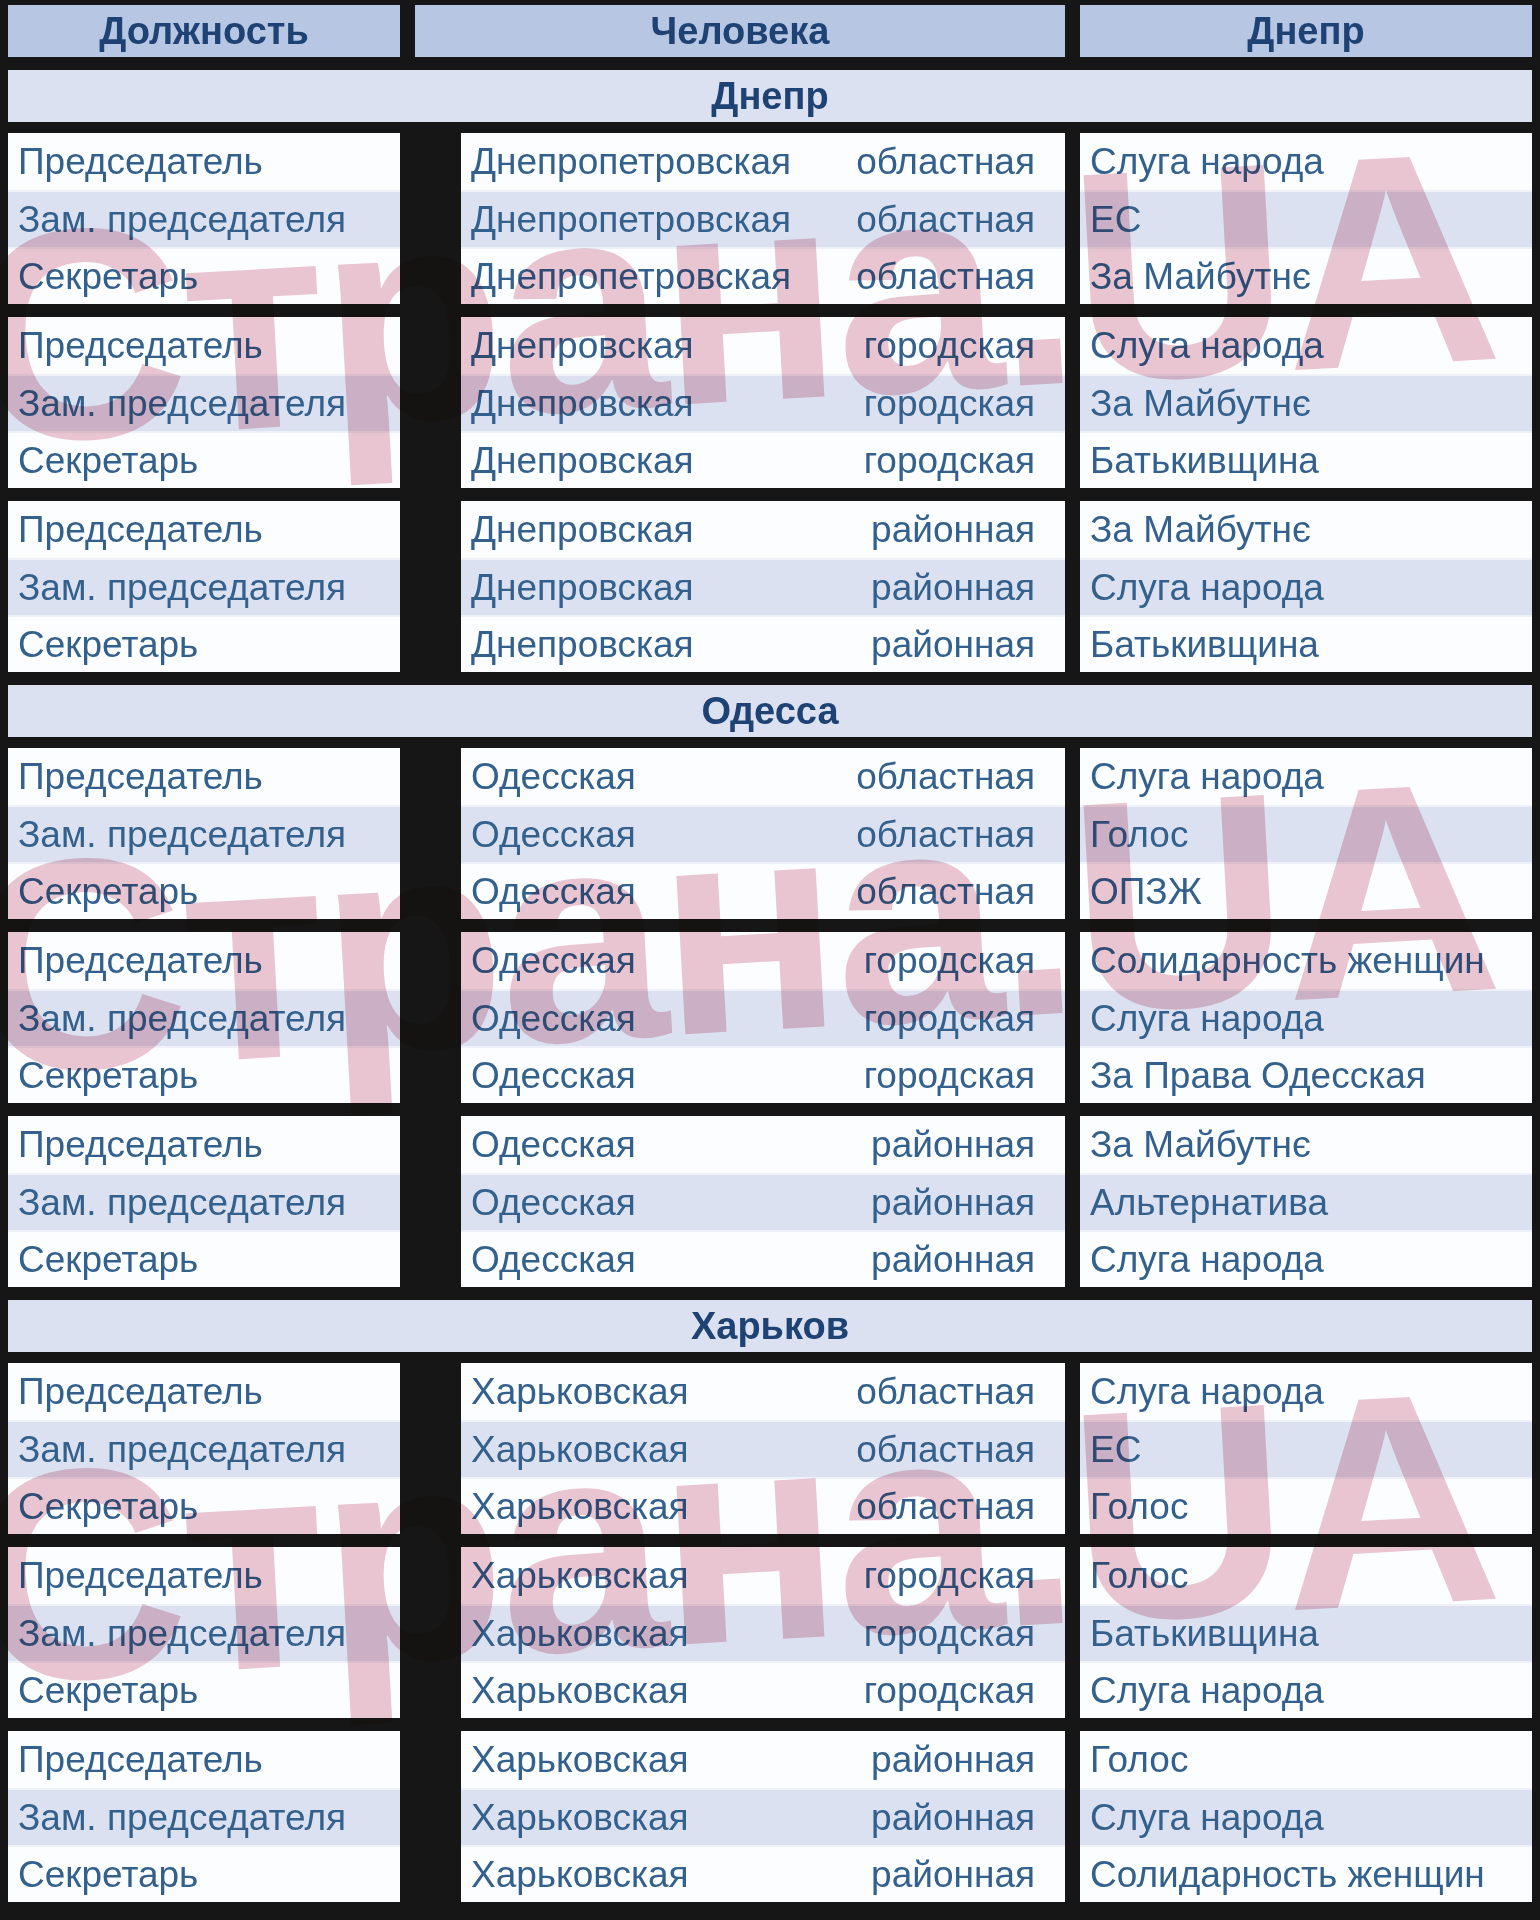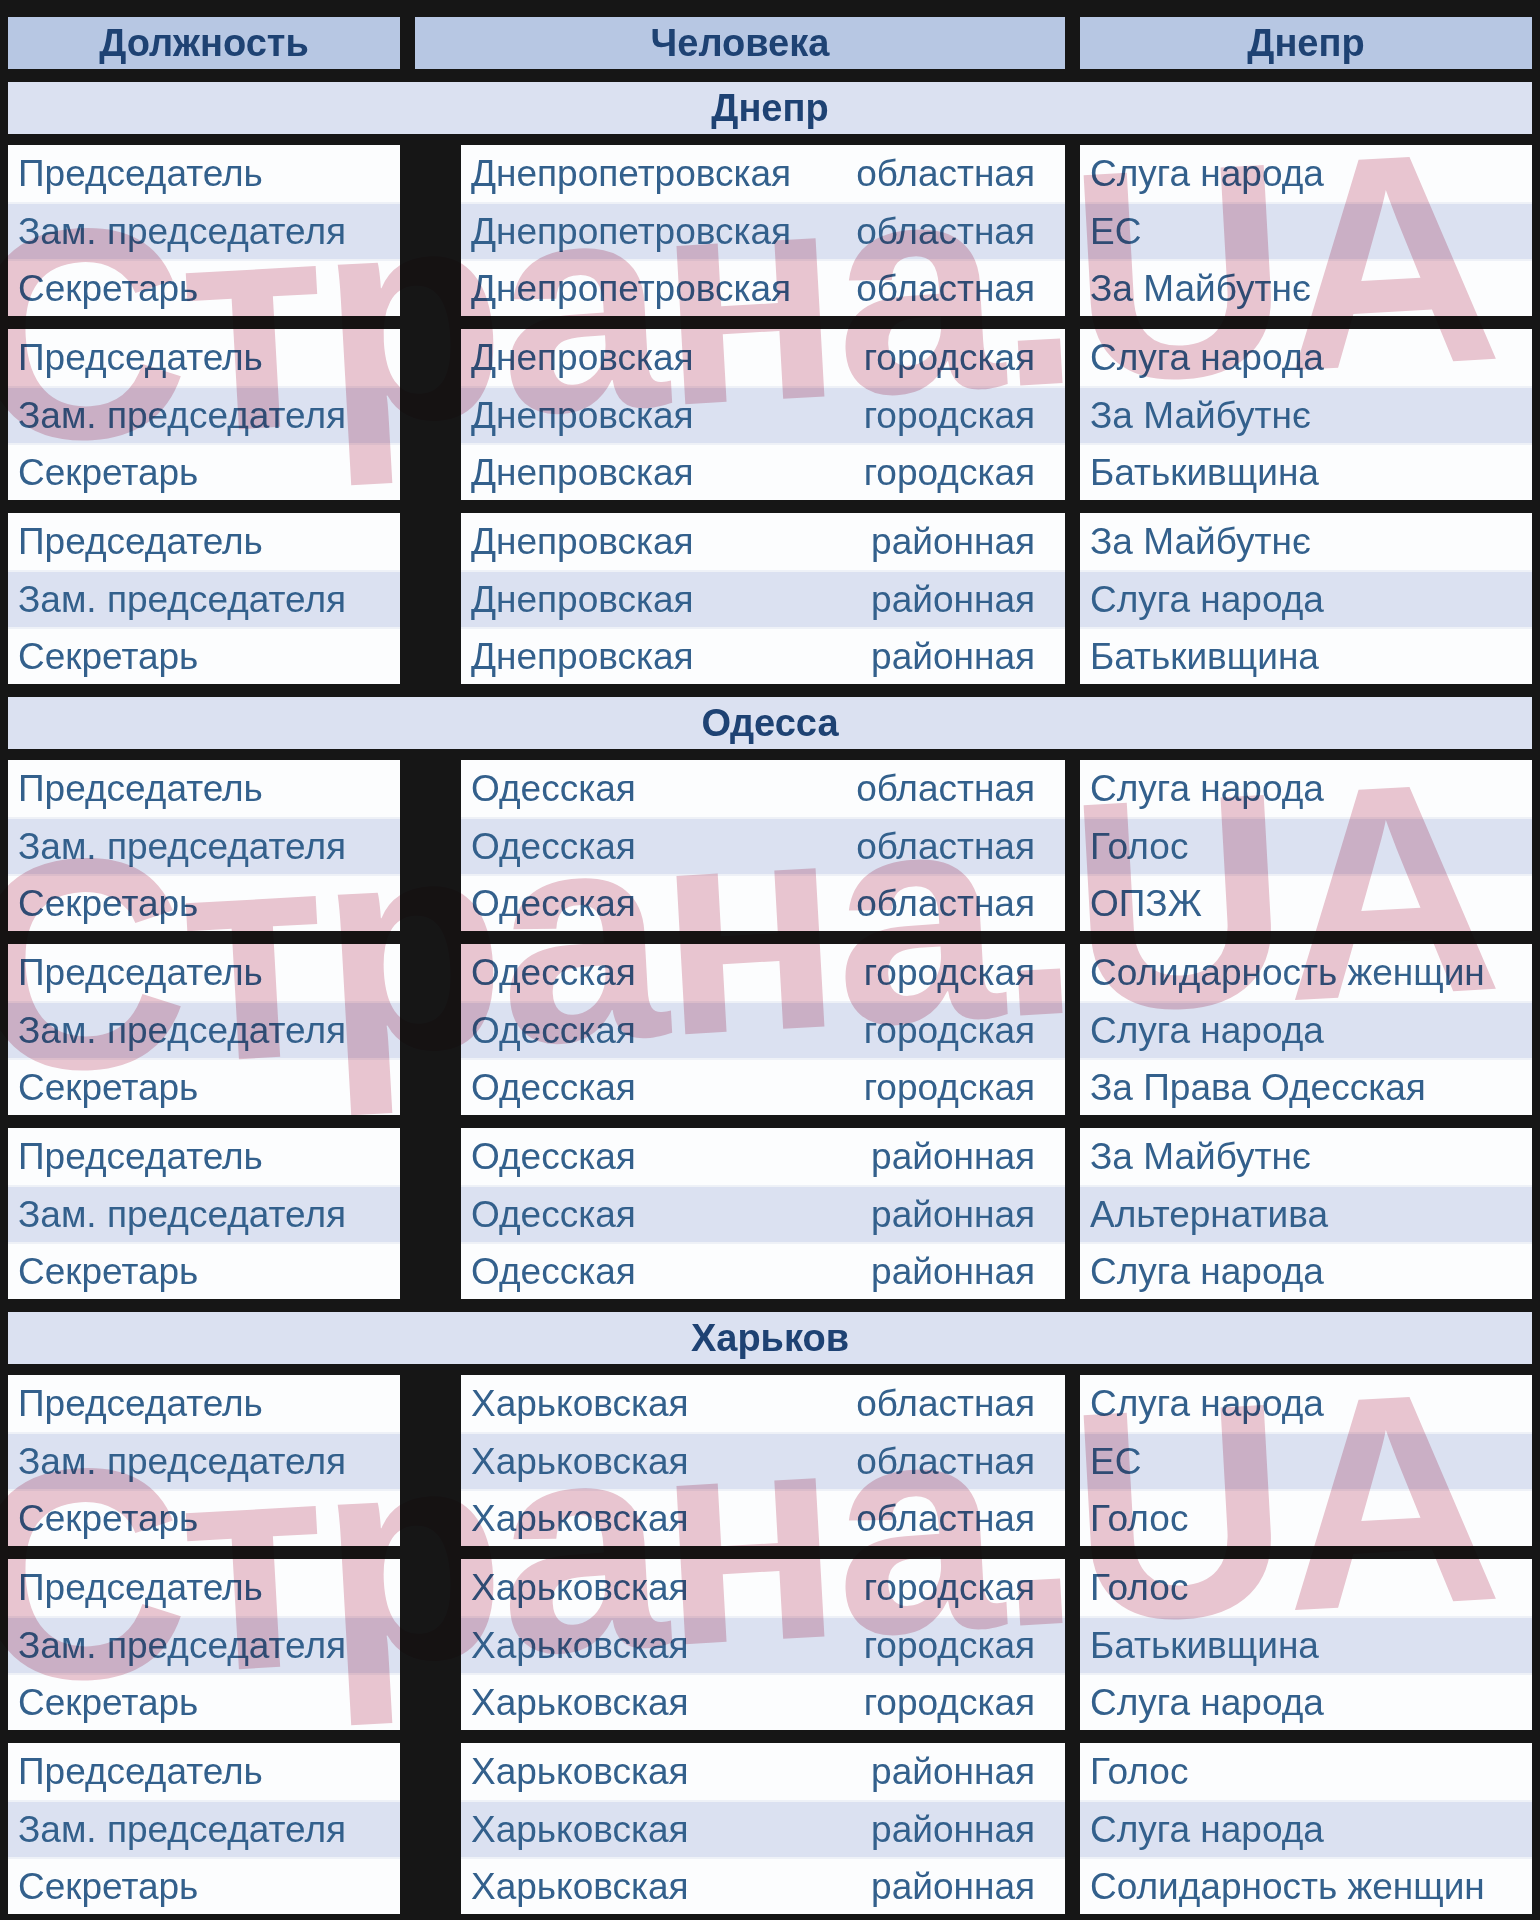--- a/index.html
+++ b/index.html
@@ -5,21 +5,21 @@
   html,body{margin:0;padding:0}
   body{
     width:1540px;height:1920px;
     background:#161616;
     position:relative;
     overflow:hidden;
     font-family:"Liberation Sans","DejaVu Sans",sans-serif;
   }
   .frame{
     position:absolute;inset:0;
-    padding:17px 8px;
+    padding:5px 8px;
     box-sizing:border-box;
   }
   .header-row{
     display:grid;
     grid-template-columns:392px 650px 452px;
     column-gap:15px;
     height:52px;
     margin-bottom:13px;
   }
   .hcell{

